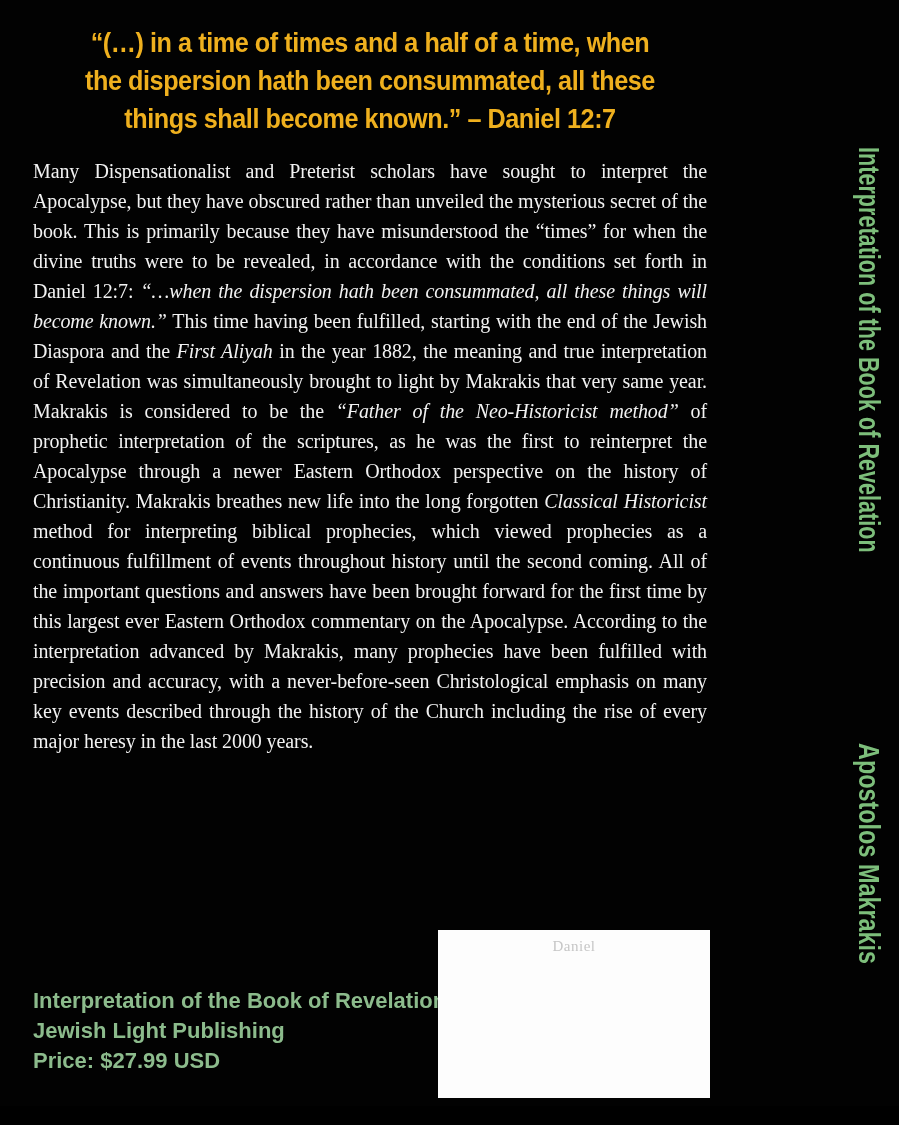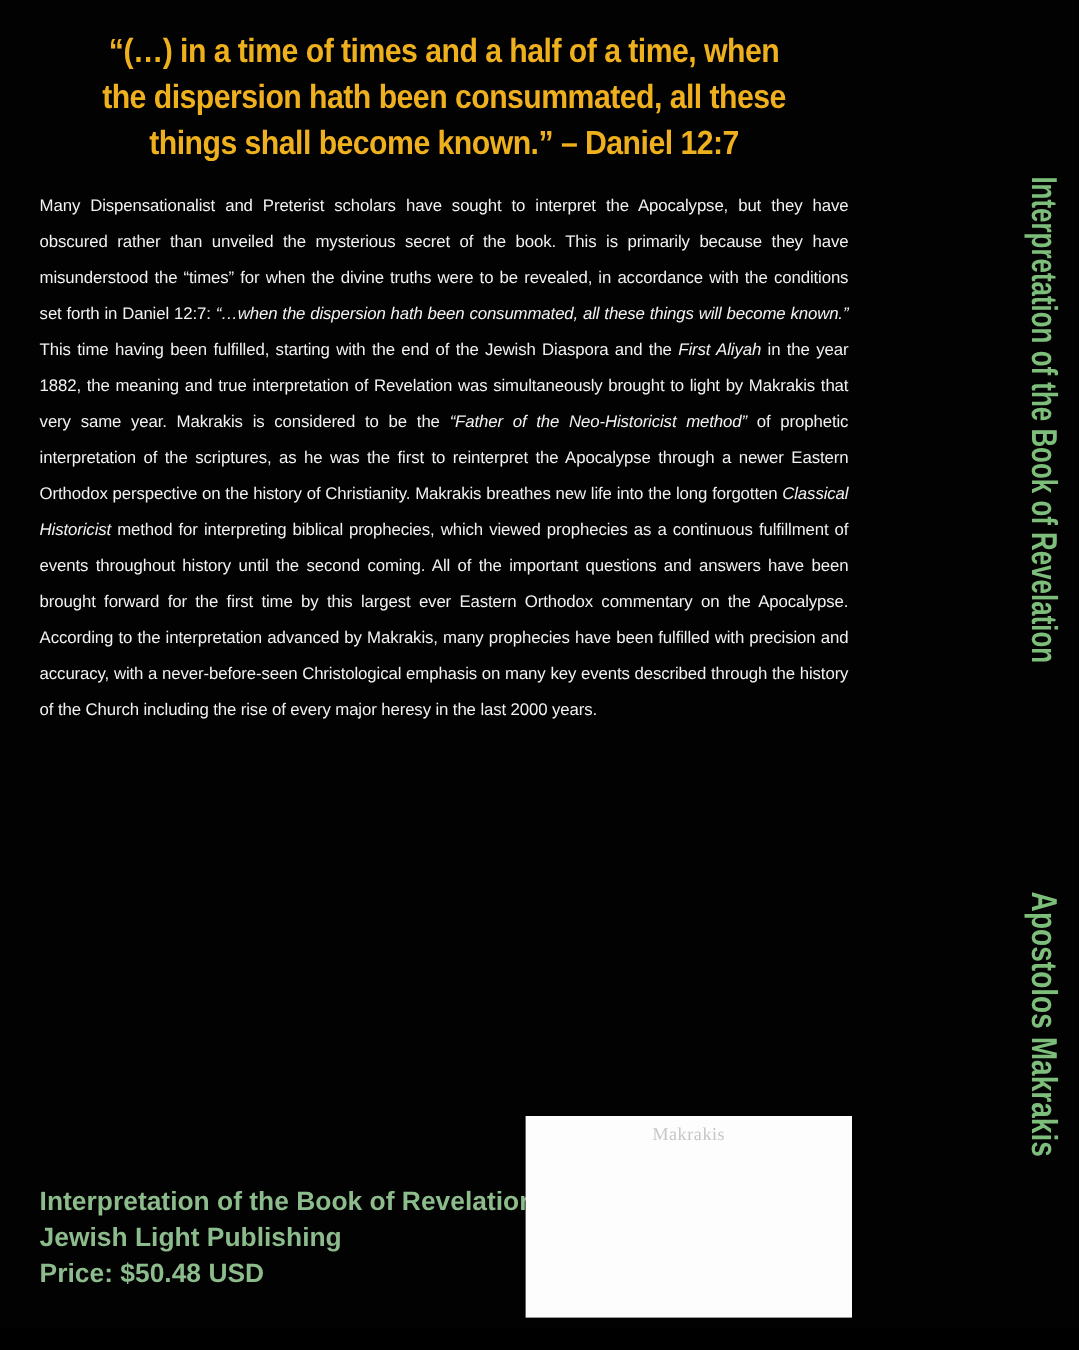--- a/index.html
+++ b/index.html
@@ -33,24 +33,25 @@
   }
   .quote-heading .q-line { white-space: nowrap; }
 
   
   .body-text {
     position: absolute;
     left: 33px;
     top: 156px;
     width: 674px;
     color: #F2F2F2;
-    font-size: 14px;
+    font-size: 20px;
     line-height: 30px;
     letter-spacing: -0.1px;
     text-align: justify;
+    font-family: Liberation Serif, serif;
   }
   .body-text i { font-style: italic; }
 
   
   .spine-title, .spine-author {
     position: absolute;
     left: 884px;
     white-space: nowrap;
     font-weight: bold;
     font-size: 30px;
@@ -102,20 +103,20 @@
   </div>
 
   <div class="body-text" style="color: rgb(242, 242, 242);"><span>Many Dispensationalist and Preterist scholars have sought to interpret the Apocalypse, but they have obscured rather than unveiled the mysterious secret of the book. This is primarily because they have misunderstood the “times” for when the divine truths were to be revealed, in accordance with the conditions set forth in Daniel 12:7: </span><i>“…when the dispersion hath been consummated, all these things will become known.”</i><span> This time having been fulfilled, starting with the end of the Jewish Diaspora and the </span><i>First Aliyah</i><span> in the year 1882, the meaning and true interpretation of Revelation was simultaneously brought to light by Makrakis that very same year. Makrakis is considered to be the </span><i>“Father of the Neo-Historicist method”</i><span> of prophetic interpretation of the scriptures, as he was the first to reinterpret the Apocalypse through a newer Eastern Orthodox perspective on the history of Christianity. Makrakis breathes new life into the long forgotten </span><i>Classical Historicist</i><span> method for interpreting biblical prophecies, which viewed prophecies as a continuous fulfillment of events throughout history until the second coming. All of the important questions and answers have been brought forward for the first time by this largest ever Eastern Orthodox commentary on the Apocalypse. According to the interpretation advanced by Makrakis, many prophecies have been fulfilled with precision and accuracy, with a never-before-seen Christological emphasis on many key events described through the history of the Church including the rise of every major heresy in the last 2000 years.</span></div>
 
   <div class="spine-title" style="color: rgb(125, 190, 123);">Interpretation of the Book of Revelation</div>
   <div class="spine-author" style="color: rgb(125, 190, 123);">Apostolos Makrakis</div>
 
   <div class="publisher-block" style="color: rgb(140, 187, 140);">
     <div>Interpretation of the Book of Revelation</div>
     <div>Jewish Light Publishing</div>
-    <div>Price: $50.48 USD</div>
+    <div>Price: $27.99 USD</div>
   </div>
 
   <div class="barcode-box">
-    <div class="barcode-label">Makrakis</div>
+    <div class="barcode-label">Daniel</div>
   </div>
 
 </div>
 
 </body></html>

